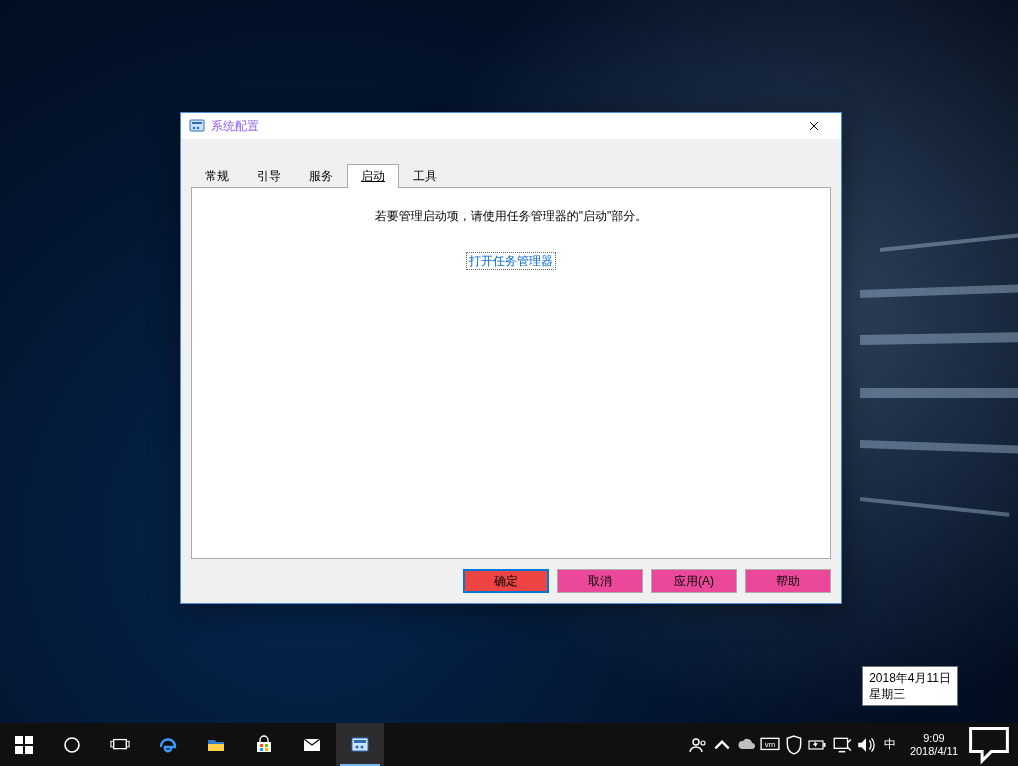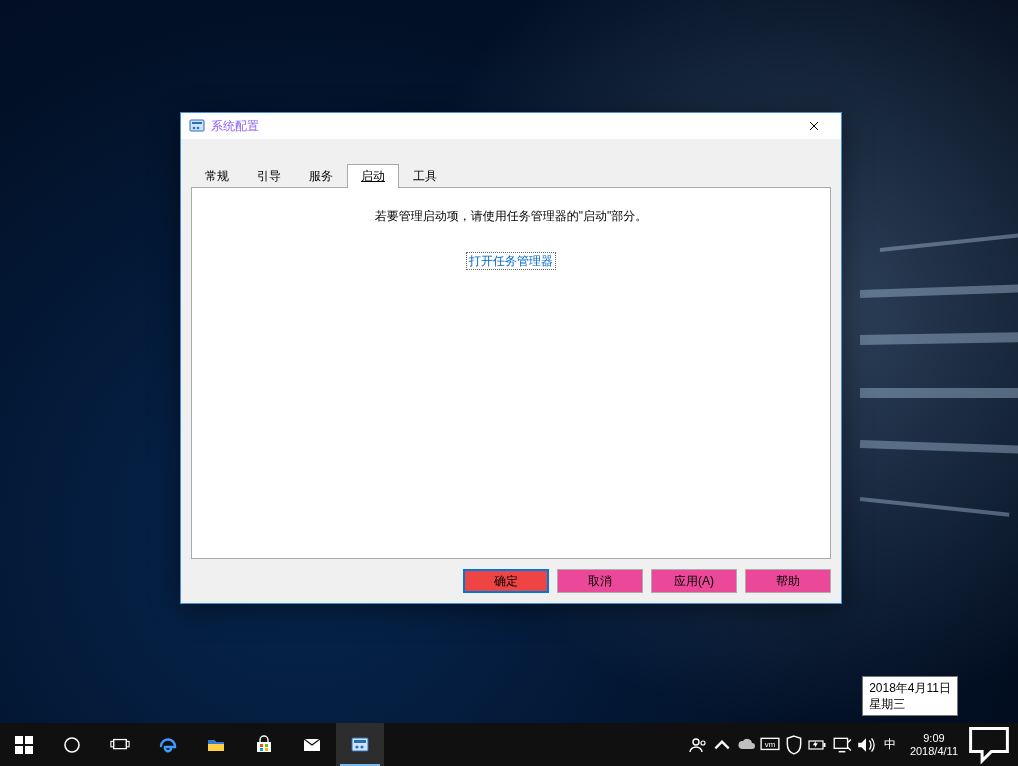--- a/index.html
+++ b/index.html
@@ -132,21 +132,21 @@
   cursor:pointer;
 }
 .dlg-buttons button.primary {
   border:2px solid #0078d7;
   background:#ef4444;
 }
 
 
 .tray-tooltip {
   position:absolute;
-  right: 60px; bottom: 50px;
+  right: 60px; bottom: 60px;
   background:#fff;
   border:1px solid #767676;
   font-size:12px;
   padding:3px 6px;
   line-height:1.35;
   color:#000;
 }
 
 
 .taskbar {

